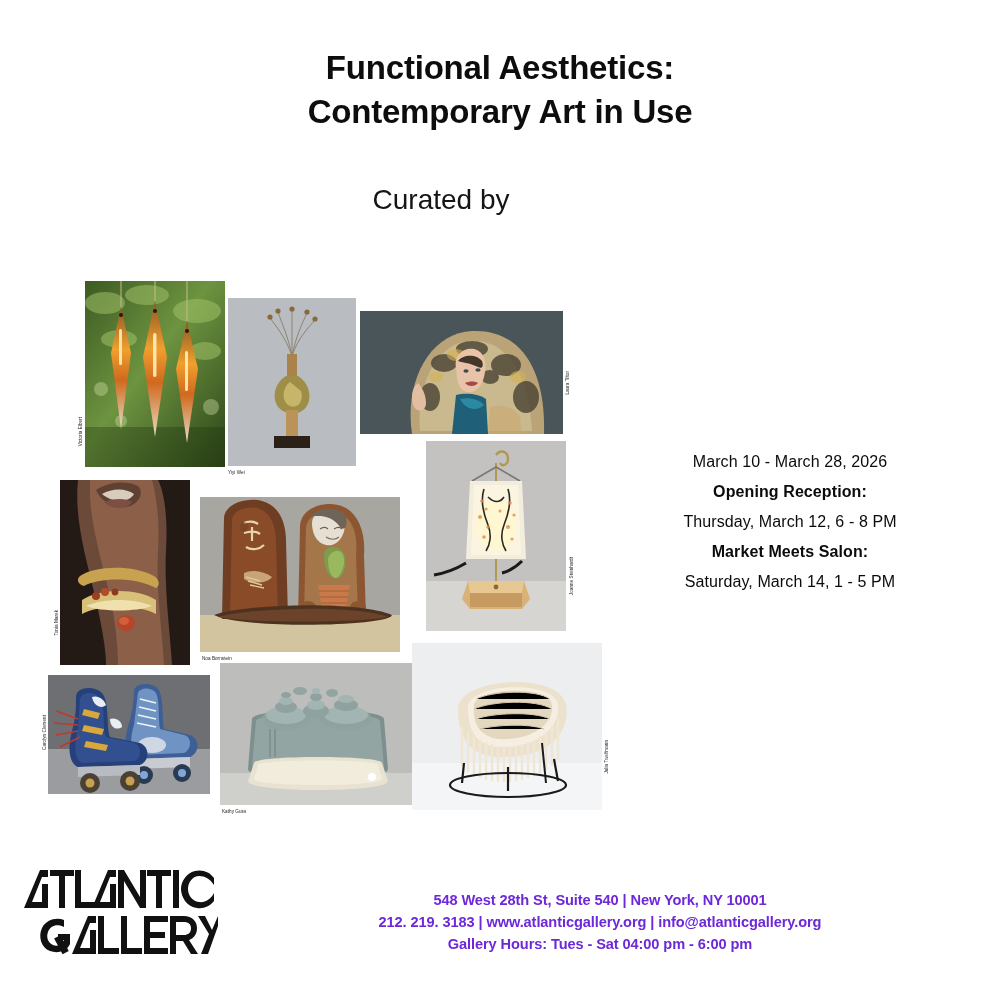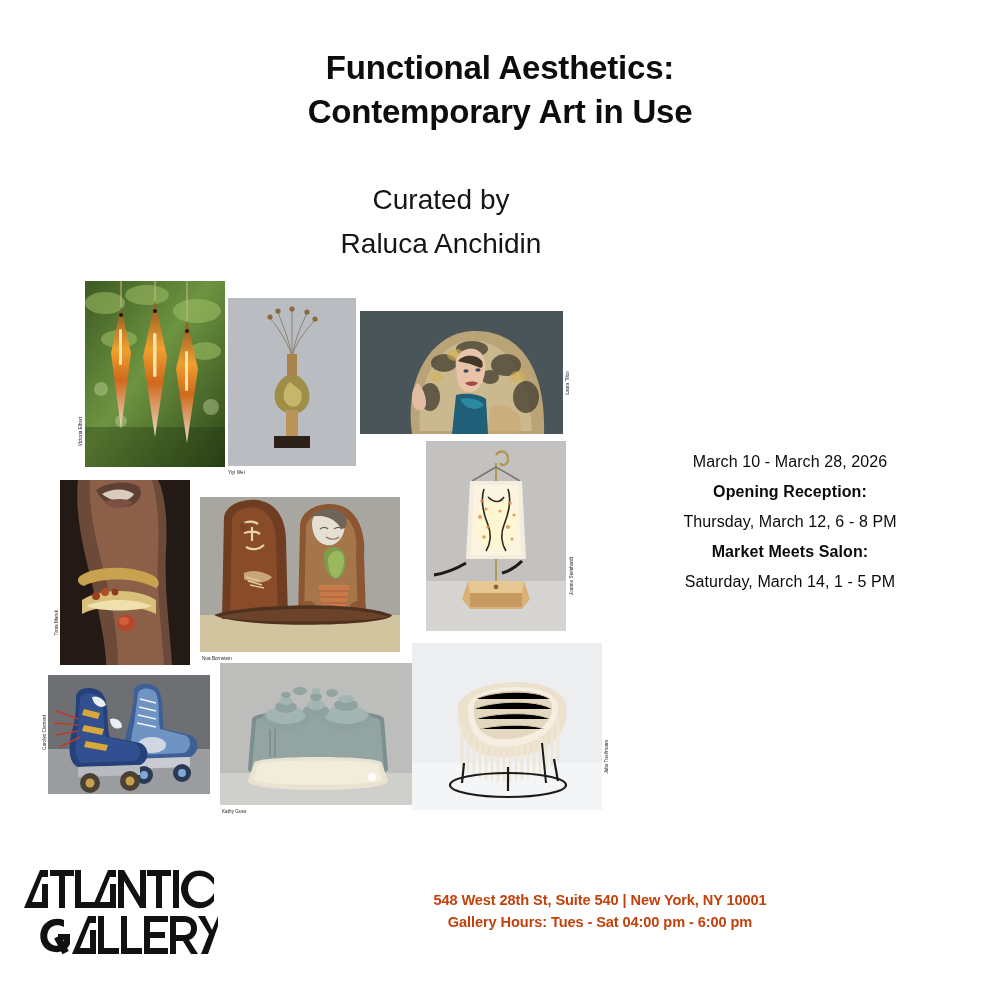--- a/index.html
+++ b/index.html
@@ -112,35 +112,34 @@
     position: absolute;
     top: 889px;
     left: 250px;
     width: 700px;
     text-align: center;
   }
   .ft-line {
     font-size: 14.6px;
     font-weight: bold;
     line-height: 22px;
-    color: #c2410c;
+    color: #6d28d9;
     letter-spacing: -0.1px;
   }
 </style>
 </head>
 <body>
 
 <div id="title-block">
   <div class="title-line">Functional Aesthetics:</div>
   <div class="title-line">Contemporary Art in Use</div>
 </div>
 
 <div id="curated-block">
   <div class="curated-line">Curated by</div>
-  <div class="curated-line">Raluca Anchidin</div>
 </div>
 
 <div id="collage">
 
   <div class="tile" style="left:55px; top:16px; width:140px; height:186px;">
     <div class="photo">
       <svg width="140" height="186" viewBox="0 0 140 186">
         <defs>
           <linearGradient id="lf" x1="0" y1="0" x2="1" y2="1">
             <stop offset="0" stop-color="#3c5a22"></stop>
@@ -522,14 +521,15 @@
       <path d="M103 52 L109 52 L109 84 L124 84 L124 90 L103 90 Z"></path>
       <path d="M126 52 L150 52 L150 58 L132 58 L132 68 L147 68 L147 74 L132 74 L132 84 L150 84 L150 90 L126 90 Z"></path>
       <path d="M152 52 L166 52 C174 52 179 57 179 64 C179 70 176 74 171 76 L180 90 L173 90 L165 77 L158 77 L158 90 L152 90 Z M158 58 L158 71 L166 71 C170 71 173 69 173 64 C173 60 170 58 166 58 Z"></path>
       <path d="M180 52 L187 52 L194 66 L200 52 L200 62 L190 90 L183 90 L191 70 Z"></path>
     </g>
   </svg>
 </div>
 
 <div id="footer">
   <div class="ft-line">548 West 28th St, Suite 540 | New York, NY 10001</div>
+  <div class="ft-line">212. 219. 3183 | www.atlanticgallery.org | info@atlanticgallery.org</div>
   <div class="ft-line">Gallery Hours: Tues - Sat 04:00 pm - 6:00 pm</div>
 </div>
 
 </body></html>

